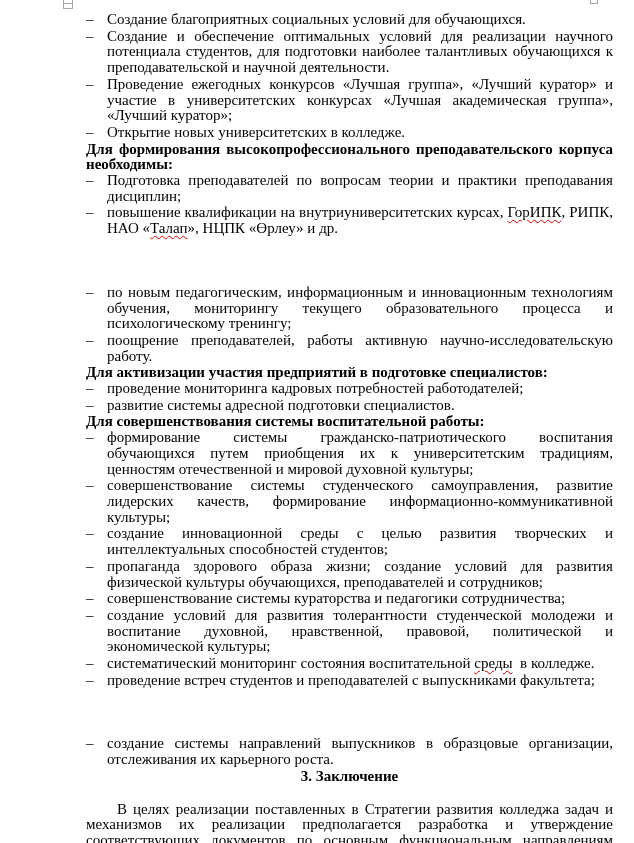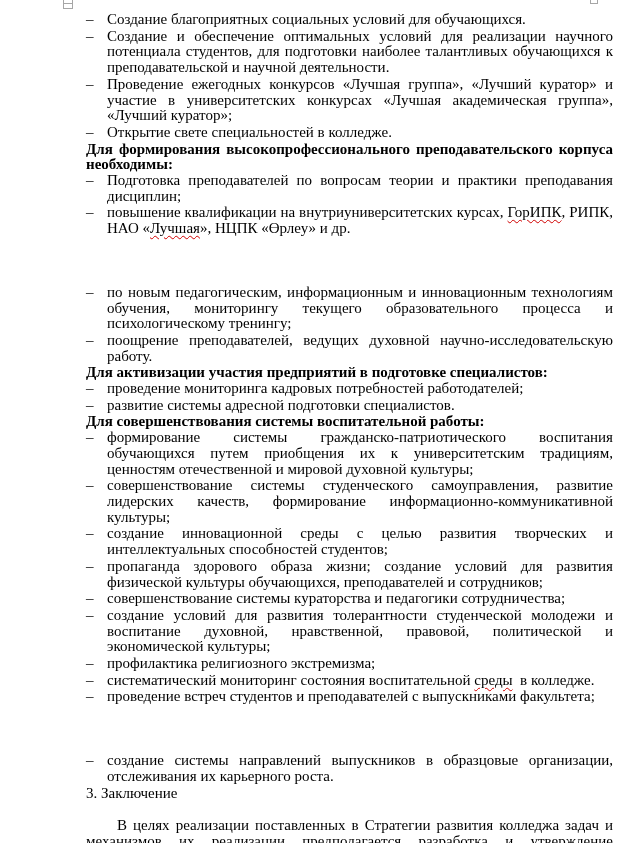--- a/index.html
+++ b/index.html
@@ -7,67 +7,66 @@
          font-family: "Liberation Serif", serif; color: #000; }
   .corner { position: absolute; width: 8px; height: 8px; border: 1px solid #a6a6a6; border-top: none; }
   .corner.tl { left: 63px; top: 0px; border-left: 1px solid #a6a6a6; border-right: 1px solid #a6a6a6; }
   .corner.tl::after { content:""; position:absolute; left:0; right:0; top:3px; border-top:1px solid #a6a6a6; }
   .corner.tr { left: 590px; top: -3px; width: 6px; height: 6px; }
   .page { position: absolute; left: 86px; top: 12px; width: 527px; font-size: 15px; line-height: 15.7px; }
   ul.dash { list-style: none; margin: 0; padding: 0; }
   ul.dash li { position: relative; padding-left: 21px; text-align: justify; margin-bottom: 1px; }
   ul.dash li::before { content: "–"; position: absolute; left: 0; top: 0; }
   .heading { font-weight: bold; text-align: justify; text-align-last: left; }
-  .section-title { font-weight: normal; text-align: left; margin: 1px 0 0 0; }
+  .section-title { font-weight: bold; text-align: center; margin: 1px 0 0 0; }
   .para { text-indent: 31px; text-align: justify; }
   .gap { height: 15px; }
   .spell { text-decoration: underline wavy #d00000; text-decoration-thickness: 1px; text-underline-offset: 2px; margin-top: 24px; }
   .ragged { text-align: left; margin-top: 48px; }
 </style>
 </head>
 <body>
 
 <div class="corner tl"></div>
 <div class="corner tr"></div>
 
 <div class="page">
 
   <ul class="dash">
     <li>Создание благоприятных социальных условий для обучающихся.</li>
     <li>Создание и обеспечение оптимальных условий для реализации научного потенциала студентов, для подготовки наиболее талантливых обучающихся к преподавательской и научной деятельности.</li>
     <li>Проведение ежегодных конкурсов «Лучшая группа», «Лучший куратор» и участие в университетских конкурсах «Лучшая академическая группа», «Лучший куратор»;</li>
-    <li>Открытие свете специальностей в колледже.</li>
+    <li>Открытие новых университетских в колледже.</li>
   </ul>
 
   <div class="heading spread-first">
     <span>Для формирования высокопрофессионального преподавательского корпуса необходимы:</span>
   </div>
 
   <ul class="dash">
     <li>Подготовка преподавателей по вопросам теории и практики преподавания дисциплин;</li>
-    <li><span>повышение квалификации на внутриуниверситетских курсах, </span><span class="spell">ГорИПК</span><span>, РИПК, НАО «</span><span class="spell">Лучшая</span><span>», НЦПК «Өрлеу» и др.</span></li>
+    <li><span>повышение квалификации на внутриуниверситетских курсах, </span><span class="spell">ГорИПК</span><span>, РИПК, НАО «</span><span class="spell">Талап</span><span>», НЦПК «Өрлеу» и др.</span></li>
     <li class="ragged">по новым педагогическим, информационным и инновационным технологиям обучения, мониторингу текущего образовательного процесса и психологическому тренингу;</li>
-    <li>поощрение преподавателей, ведущих духовной научно-исследовательскую работу.</li>
+    <li>поощрение преподавателей, работы активную научно-исследовательскую работу.</li>
   </ul>
 
   <div class="heading">Для активизации участия предприятий в подготовке специалистов:</div>
   <ul class="dash">
     <li>проведение мониторинга кадровых потребностей работодателей;</li>
     <li>развитие системы адресной подготовки специалистов.</li>
   </ul>
 
   <div class="heading">Для совершенствования системы воспитательной работы:</div>
   <ul class="dash">
     <li>формирование системы гражданско-патриотического воспитания обучающихся путем приобщения их к университетским традициям, ценностям отечественной и мировой духовной культуры;</li>
     <li>совершенствование системы студенческого самоуправления, развитие лидерских качеств, формирование информационно-коммуникативной культуры;</li>
     <li>создание инновационной среды с целью развития творческих и интеллектуальных способностей студентов;</li>
     <li>пропаганда здорового образа жизни; создание условий для развития физической культуры обучающихся, преподавателей и сотрудников;</li>
     <li>совершенствование системы кураторства и педагогики сотрудничества;</li>
     <li>создание условий для развития толерантности студенческой молодежи и воспитание духовной, нравственной, правовой, политической и экономической культуры;</li>
-    <li>профилактика религиозного экстремизма;</li>
     <li><span>систематический мониторинг состояния воспитательной </span><span class="spell">среды</span><span style="white-space:pre">  в колледже.</span></li>
     <li>проведение встреч студентов и преподавателей с выпускниками факультета;</li>
     <li class="ragged">создание системы направлений выпускников в образцовые организации, отслеживания их карьерного роста.</li>
   </ul>
 
   <div class="section-title">3. Заключение</div>
 
   <div class="gap"></div>
   <div class="gap" style="height:2px"></div>
 

